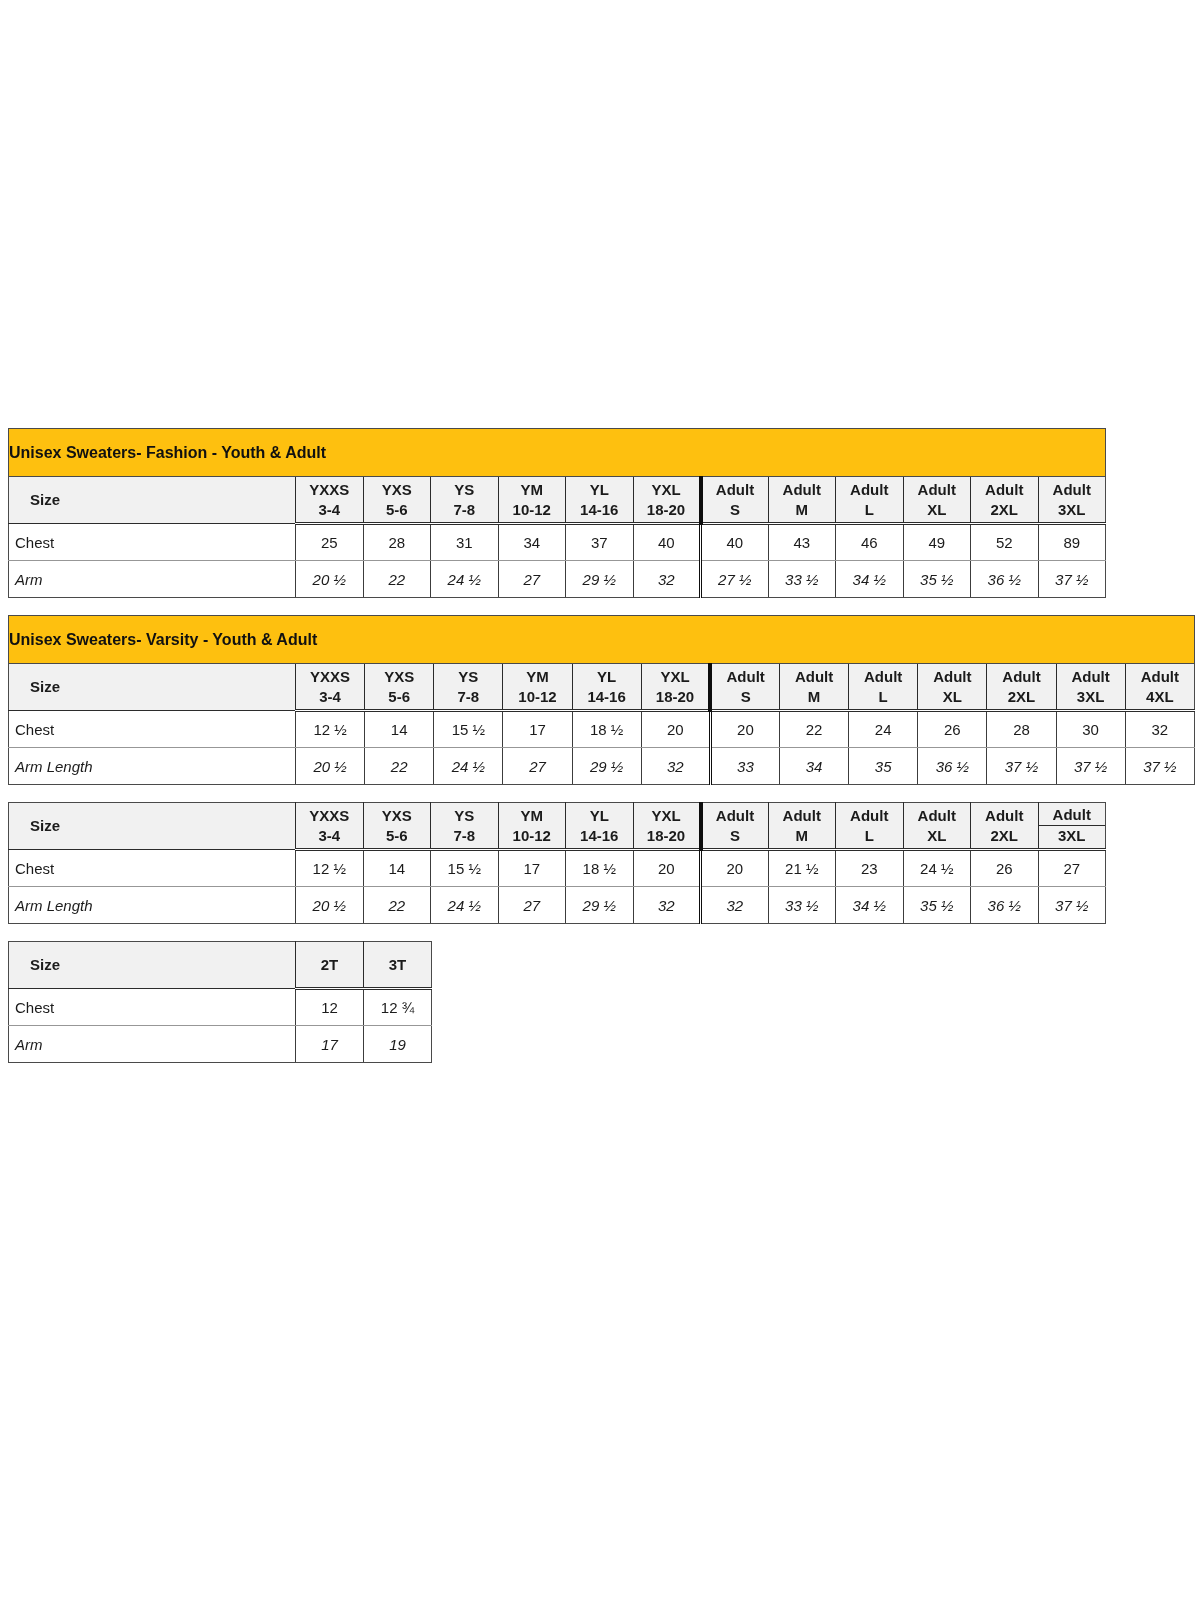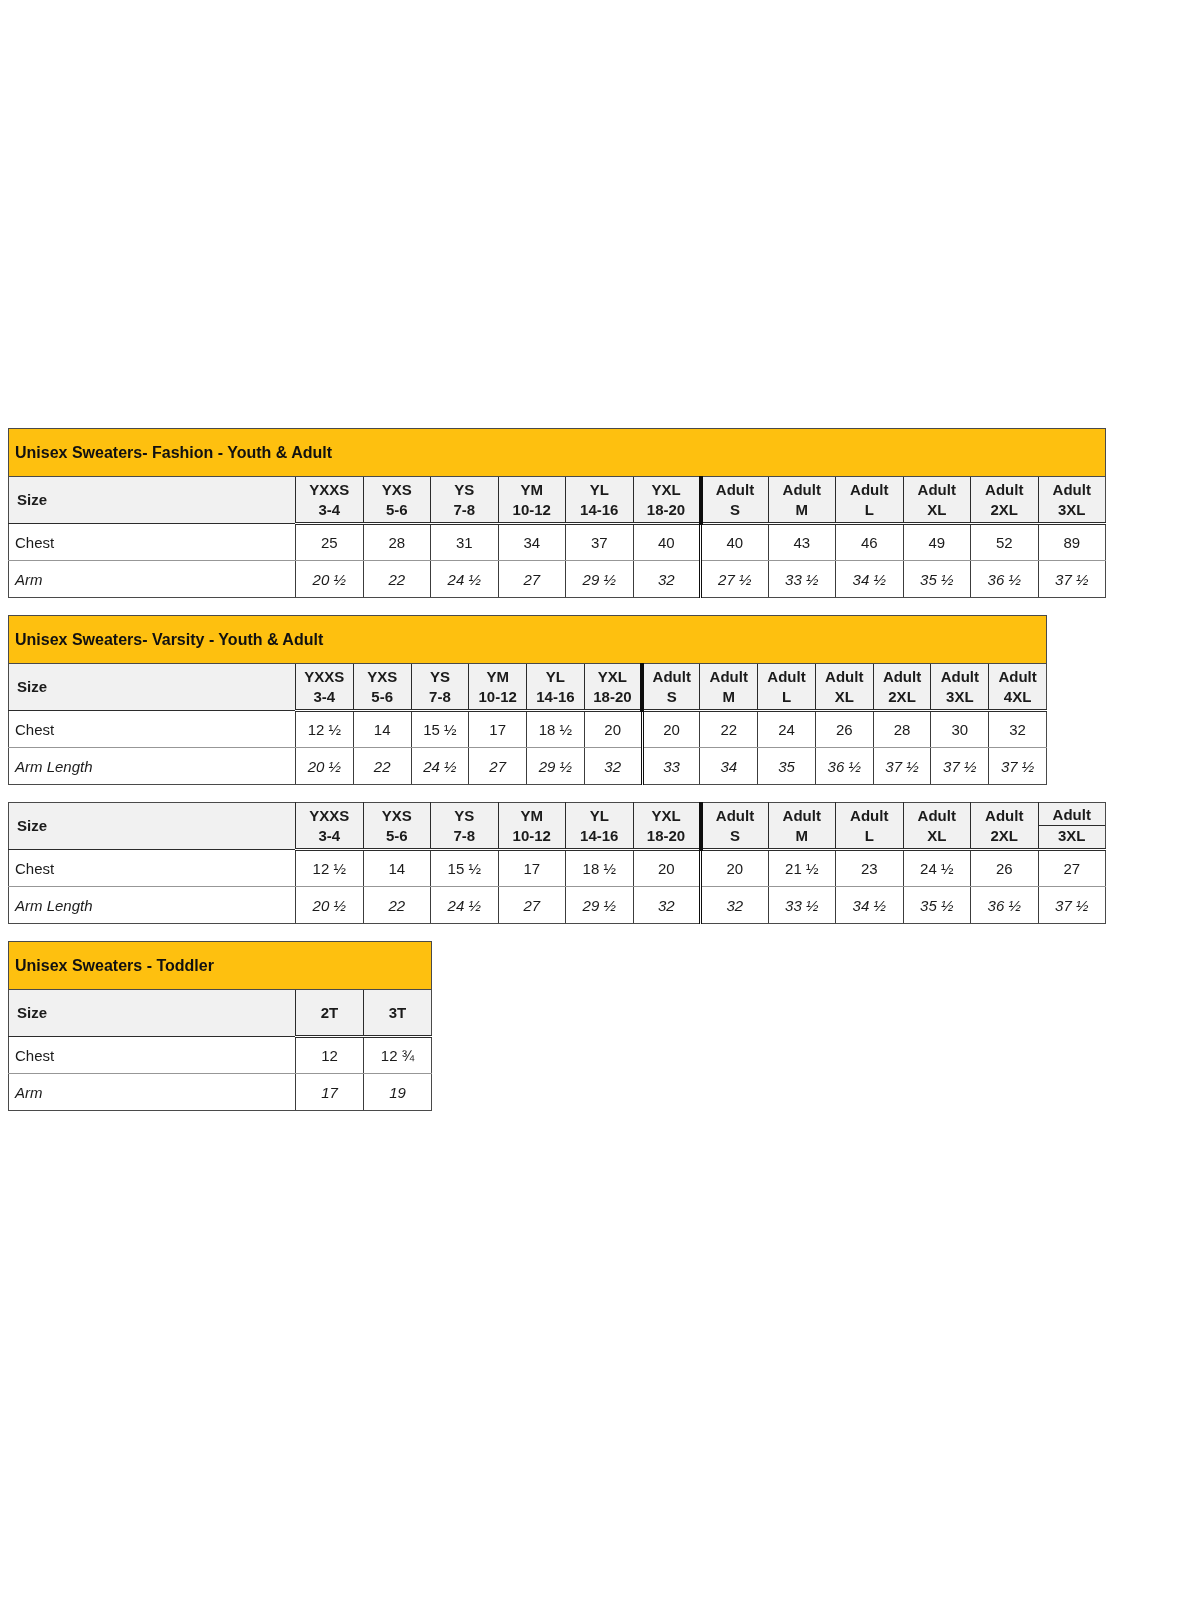--- a/index.html
+++ b/index.html
@@ -22,41 +22,41 @@
     table-layout: fixed;
     margin-bottom: 17px;
     border: 1px solid #4a4a4a;
   }
   td { overflow: hidden; }
   .title-cell {
     background: #FEC00F;
     height: 48px;
     font-weight: bold;
     font-size: 16px;
-    padding: 0 0 0 6px;
+    padding: 0 0 0 0;
     border-bottom: 1px solid #4a4a4a;
     vertical-align: middle;
     text-align: left;
     color: #111111;
   }
   .header-row td {
     background: #F1F1F1;
     font-weight: bold;
     font-size: 15px;
     text-align: center;
     height: 47px;
     border-left: 1px solid #2b2b2b;
     border-bottom: 3px double #2b2b2b;
     vertical-align: middle;
     line-height: 20px;
     padding: 0;
   }
   .header-row td.label-cell {
     text-align: left;
-    padding-left: 8px;
+    padding-left: 21px;
     border-left: none;
     border-bottom: 1px solid #2b2b2b;
   }
   .header-row td.adult-start { border-left: 4px solid #0d0d0d; }
   .hl { line-height: 20px; }
   .hl.divided { border-bottom: 1px solid #2b2b2b; }
   .data-row td {
     background: #ffffff;
     font-size: 15px;
     text-align: center;
@@ -174,21 +174,21 @@
           <td>32</td>
           <td class="adult-start">27 ½</td>
           <td>33 ½</td>
           <td>34 ½</td>
           <td>35 ½</td>
           <td>36 ½</td>
           <td>37 ½</td>
         </tr>
       </tbody>
     </table>
-    <table class="size-table" style="width: 1039px;">
+    <table class="size-table" style="width: 1187px;">
       <colgroup>
         <col style="width: 287px;">
         <col>
         <col>
         <col>
         <col>
         <col>
         <col>
         <col>
         <col>
@@ -391,23 +391,20 @@
         </tr>
       </tbody>
     </table>
     <table class="size-table" style="width: 424px;">
       <colgroup>
         <col style="width: 287px;">
         <col>
         <col>
       </colgroup>
       <tbody>
-        <tr class="title-row">
-          <td colspan="3" class="title-cell">Unisex Sweaters - Toddler</td>
-        </tr>
         <tr class="header-row">
           <td class="label-cell">Size</td>
           <td>
             <div class="hl">2T</div>
           </td>
           <td>
             <div class="hl">3T</div>
           </td>
         </tr>
         <tr class="data-row">

